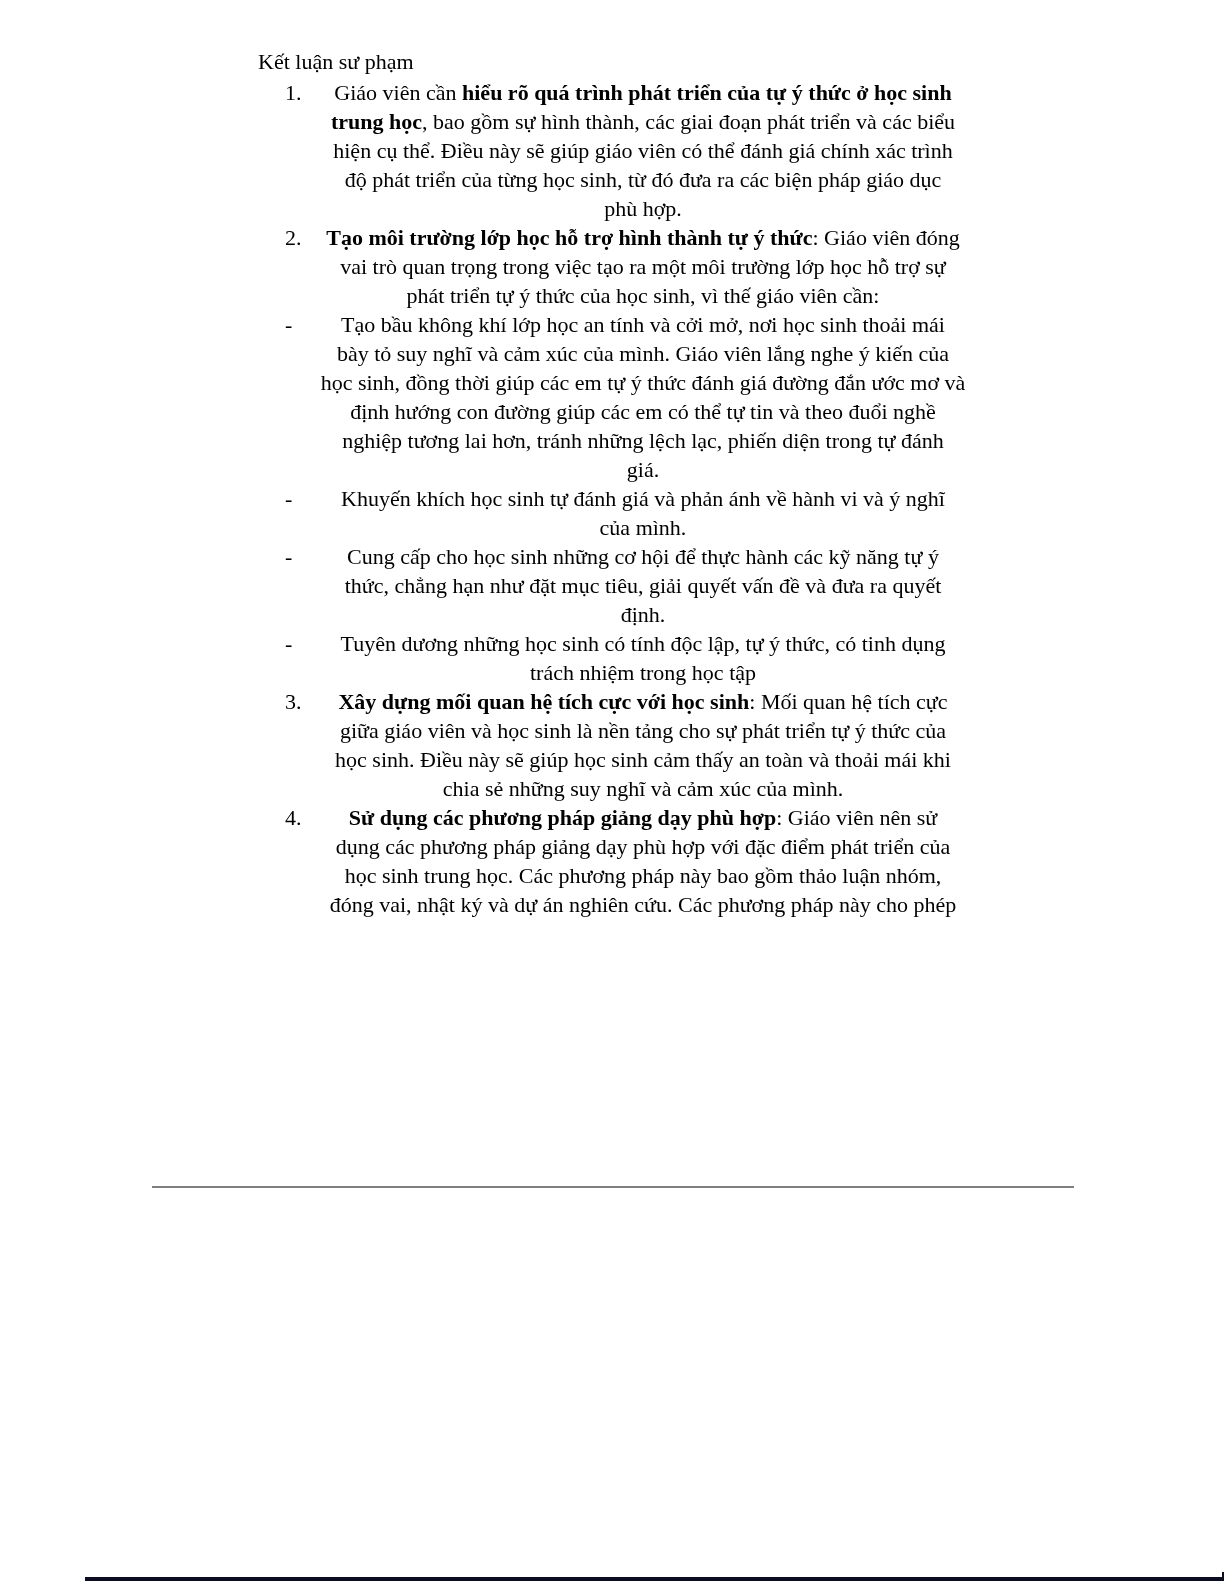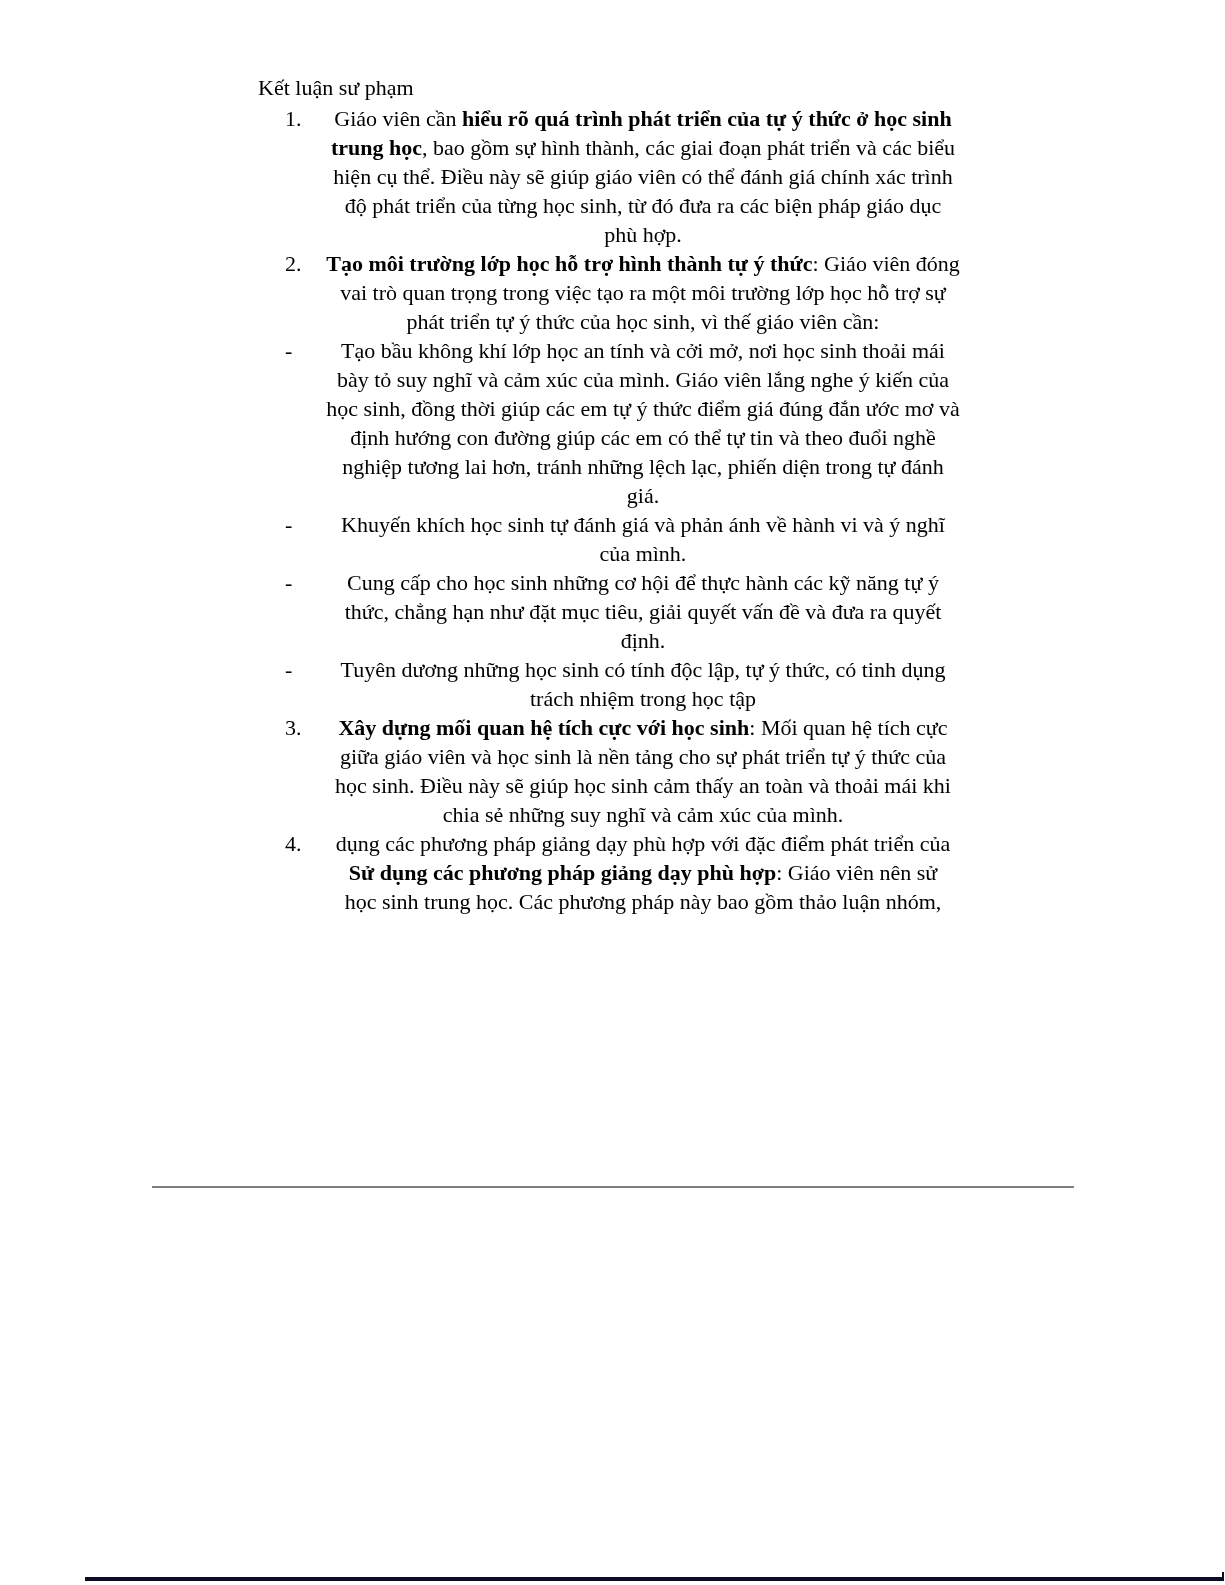--- a/index.html
+++ b/index.html
@@ -13,21 +13,20 @@
     position: relative;
     overflow: hidden;
     font-family: "Liberation Serif", "DejaVu Serif", serif;
     color: #000000;
   }
   .doc {
     position: absolute;
     left: 258px;
     top: 46px;
     width: 720px;
-    margin-top: 26px;
   }
   .heading {
     font-size: 22px;
     line-height: 31px;
     height: 32px;
     white-space: nowrap;
   }
   .block {
     display: flex;
     align-items: flex-start;
@@ -100,21 +99,21 @@
           <div class="line"><span class="b">Tạo môi trường lớp học hỗ trợ hình thành tự ý thức</span><span>: Giáo viên đóng</span></div>
           <div class="line"><span>vai trò quan trọng trong việc tạo ra một môi trường lớp học hỗ trợ sự</span></div>
           <div class="line"><span>phát triển tự ý thức của học sinh, vì thế giáo viên cần:</span></div>
         </div>
       </div>
       <div class="block">
         <span class="marker">-</span>
         <div class="text">
           <div class="line"><span>Tạo bầu không khí lớp học an tính và cởi mở, nơi học sinh thoải mái</span></div>
           <div class="line"><span>bày tỏ suy nghĩ và cảm xúc của mình. Giáo viên lắng nghe ý kiến của</span></div>
-          <div class="line"><span>học sinh, đồng thời giúp các em tự ý thức điểm giá đúng đắn ước mơ và</span></div>
+          <div class="line"><span>học sinh, đồng thời giúp các em tự ý thức đánh giá đường đắn ước mơ và</span></div>
           <div class="line"><span>định hướng con đường giúp các em có thể tự tin và theo đuổi nghề</span></div>
           <div class="line"><span>nghiệp tương lai hơn, tránh những lệch lạc, phiến diện trong tự đánh</span></div>
           <div class="line"><span>giá.</span></div>
         </div>
       </div>
       <div class="block">
         <span class="marker">-</span>
         <div class="text">
           <div class="line"><span>Khuyến khích học sinh tự đánh giá và phản ánh về hành vi và ý nghĩ</span></div>
           <div class="line"><span>của mình.</span></div>
@@ -140,22 +139,23 @@
         <div class="text">
           <div class="line"><span class="b">Xây dựng mối quan hệ tích cực với học sinh</span><span>: Mối quan hệ tích cực</span></div>
           <div class="line"><span>giữa giáo viên và học sinh là nền tảng cho sự phát triển tự ý thức của</span></div>
           <div class="line"><span>học sinh. Điều này sẽ giúp học sinh cảm thấy an toàn và thoải mái khi</span></div>
           <div class="line"><span>chia sẻ những suy nghĩ và cảm xúc của mình.</span></div>
         </div>
       </div>
       <div class="block">
         <span class="marker">4.</span>
         <div class="text">
+          <div class="line"><span class="b">Sử dụng các phương pháp giảng dạy phù hợp</span><span>: Giáo viên nên sử</span></div>
           <div class="line"><span>dụng các phương pháp giảng dạy phù hợp với đặc điểm phát triển của</span></div>
-          <div class="line"><span class="b">Sử dụng các phương pháp giảng dạy phù hợp</span><span>: Giáo viên nên sử</span></div>
           <div class="line"><span>học sinh trung học. Các phương pháp này bao gồm thảo luận nhóm,</span></div>
+          <div class="line"><span>đóng vai, nhật ký và dự án nghiên cứu. Các phương pháp này cho phép</span></div>
         </div>
       </div>
     </div>
 </div>
 
 <div class="divider" style="background: rgb(127, 127, 127);"></div>
 <div class="footer-bar" style="background: rgb(11, 11, 34);"></div>
 
 </body></html>

